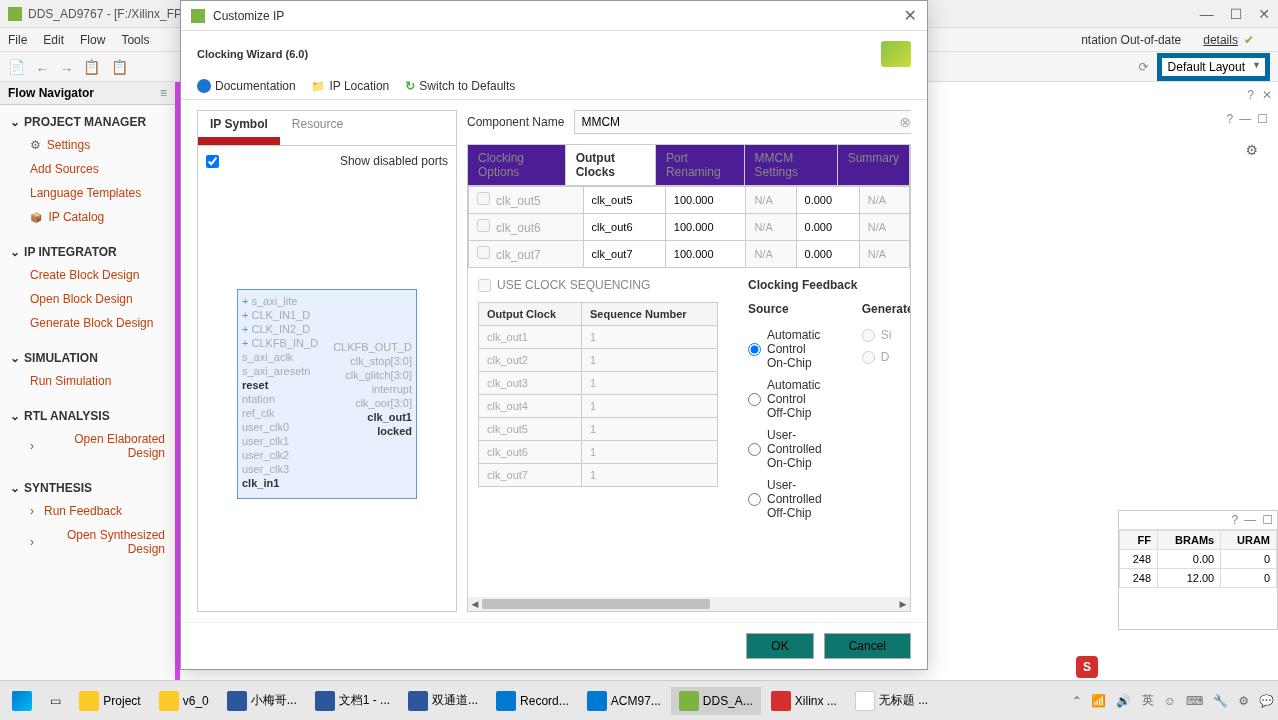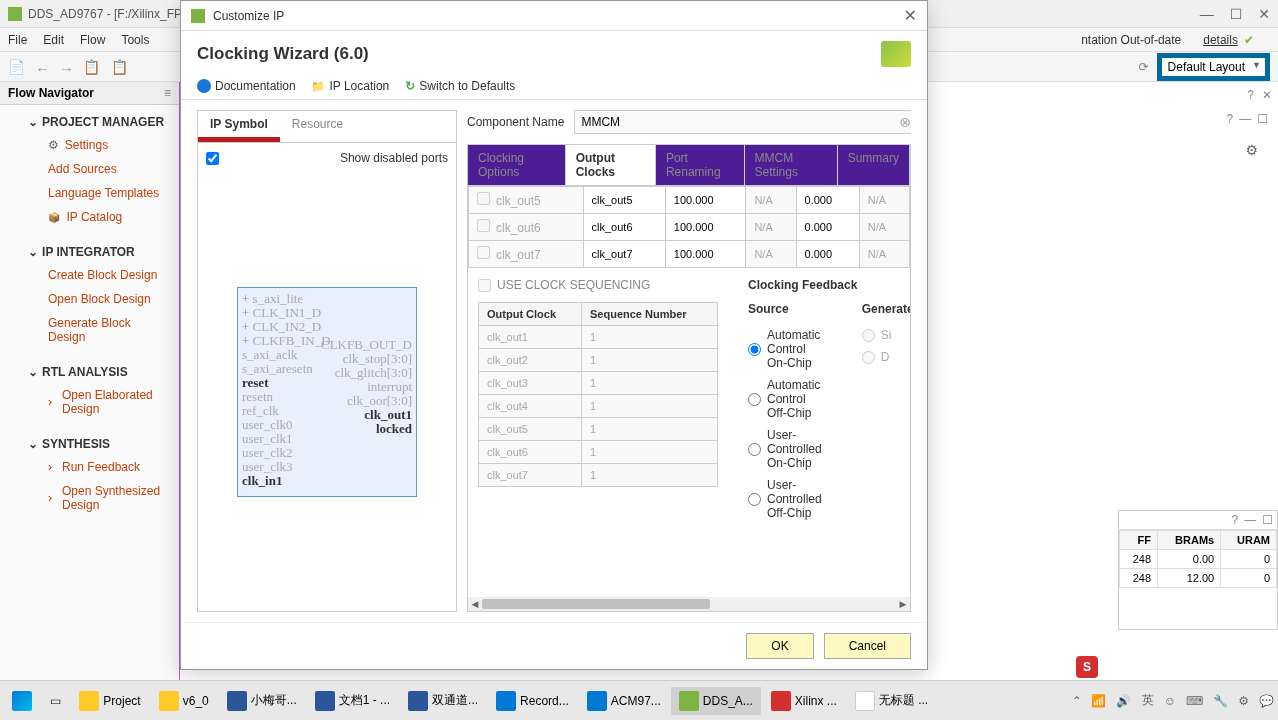--- a/index.html
+++ b/index.html
@@ -20,23 +20,23 @@
 .toolbar-left { display: flex; gap: 10px; }
 .toolbar-left span { color: #888; cursor: pointer; font-size: 14px; }
 .toolbar-right { display: flex; align-items: center; gap: 8px; }
 .layout-select { border: 5px solid #0369a1; background: #fff; padding: 2px 20px 2px 6px; position: relative; }
 .layout-select::after { content: "▼"; position: absolute; right: 4px; font-size: 9px; color: #666; }
 
 .status-link { color: #1976d2; text-decoration: underline; cursor: pointer; }
 .status-text { color: #555; }
 
 .main-body { display: flex; height: calc(100% - 82px - 40px); }
-.left-panel { width: 180px; border-right: 1px solid #d946ef; background: #fafafa; }
+.left-panel { width: 180px; border-right: 5px solid #d946ef; background: #fafafa; text-align: right; }
 .left-panel-header { display: flex; align-items: center; justify-content: space-between; padding: 4px 8px; background: #eee; border-bottom: 1px solid #ccc; font-weight: bold; }
-.nav-section { padding: 6px 0; margin-left: 18px; }
+.nav-section { padding: 6px 0; }
 .nav-section-title { font-weight: bold; padding: 4px 10px; display: flex; align-items: center; gap: 4px; color: #333; }
 .nav-section-title::before { content: "⌄"; font-size: 12px; }
 .nav-item { padding: 5px 10px 5px 30px; color: #c2410c; cursor: pointer; display: flex; align-items: center; gap: 6px; }
 .gear-icon::before { content: "⚙"; color: #666; }
 .ip-icon::before { content: "📦"; font-size: 10px; }
 .chevron::before { content: "›"; margin-right: 4px; }
 
 .right-area { flex: 1; background: #fff; position: relative; }
 .gear-settings { color: #666; font-size: 14px; cursor: pointer; }
 
@@ -46,43 +46,43 @@
 .summary-table th { background: #f5f5f5; }
 
 
 .dialog { position: absolute; left: 180px; top: 0; width: 748px; height: 670px; background: #fff; border: 1px solid #999; box-shadow: 0 4px 20px rgba(0,0,0,0.2); display: flex; flex-direction: column; }
 .dialog-header { height: 30px; display: flex; align-items: center; padding: 0 10px; border-bottom: 1px solid #ddd; }
 .dialog-header .vivado-icon { width: 14px; height: 14px; background: #7cb342; margin-right: 8px; }
 .dialog-header .title { flex: 1; color: #333; }
 .dialog-header .close { font-size: 16px; color: #666; cursor: pointer; }
 
 .dialog-subheader { padding: 10px 16px 6px; display: flex; justify-content: space-between; align-items: center; }
-.dialog-subheader h2 { font-size: 17px; font-weight: bold; color: #333; }
+.dialog-subheader h2 { font-size: 11px; font-weight: bold; color: #333; }
 .xilinx-logo { width: 30px; height: 26px; background: linear-gradient(135deg, #8bc34a, #cddc39); border-radius: 3px; }
 
 .dialog-toolbar { padding: 6px 16px; border-bottom: 1px solid #ddd; display: flex; gap: 16px; }
 .dialog-toolbar-item { display: flex; align-items: center; gap: 4px; color: #333; cursor: pointer; }
 .doc-icon { width: 14px; height: 14px; background: #1976d2; border-radius: 50%; display: inline-block; }
 .folder-icon::before { content: "📁"; font-size: 11px; }
 .reset-icon::before { content: "↻"; color: #4caf50; font-weight: bold; }
 
 .dialog-body { flex: 1; display: flex; padding: 10px 16px; gap: 10px; overflow: hidden; }
 
 .symbol-panel { width: 260px; border: 1px solid #ccc; display: flex; flex-direction: column; }
 .symbol-tabs { display: flex; border-bottom: 1px solid #ccc; }
 .symbol-tab { padding: 6px 12px; cursor: pointer; color: #888; }
-.symbol-tab.active { font-weight: bold; color: #333; border-bottom: 5px solid #b91c1c; }
+.symbol-tab.active { font-weight: bold; color: #333; border-bottom: 8px solid #b91c1c; }
 .symbol-options { padding: 8px; }
 .symbol-options label { display: flex; align-items: center; gap: 6px; color: #333; justify-content: space-between; }
 
 .symbol-diagram { flex: 1; padding: 10px; display: flex; align-items: center; justify-content: center; }
 .ip-block { border: 1px solid #5b9bd5; background: #e8f0fe; width: 180px; padding: 6px; position: relative; }
 .port-list-left { position: absolute; left: 4px; top: 4px; }
 .port-list-right { position: absolute; right: 4px; top: 50px; text-align: right; }
-.port { font-size: 13px; color: #aaa; line-height: 14px; white-space: nowrap; font-family: Liberation Serif, serif; }
+.port { font-size: 11px; color: #aaa; line-height: 14px; white-space: nowrap; }
 .port.active { color: #333; font-weight: bold; }
 .port.plus::before { content: "+ "; color: #5b9bd5; }
 
 .config-panel { flex: 1; display: flex; flex-direction: column; overflow: hidden; }
 .component-name-row { display: flex; align-items: center; gap: 10px; margin-bottom: 10px; }
 .component-name-row label { color: #333; }
 .component-name-row input { flex: 1; border: 1px solid #ccc; padding: 4px 6px; background: #fafafa; }
 .clear-input { color: #aaa; cursor: pointer; font-size: 14px; margin-left: -24px; }
 
 .config-tabs { display: flex; border: 1px solid #ccc; border-bottom: none; }
@@ -107,21 +107,21 @@
 .seq-table td.disabled { color: #aaa; background: #f9f9f9; }
 
 .feedback-section h4 { font-weight: bold; margin-bottom: 10px; color: #333; }
 .feedback-columns { display: flex; gap: 40px; }
 .feedback-col h5 { font-weight: bold; margin-bottom: 8px; color: #333; }
 .radio-row { display: flex; align-items: center; gap: 6px; padding: 4px 0; color: #333; }
 .radio-row input[type=radio] { margin: 0; }
 .radio-row.disabled { color: #aaa; }
 
 .dialog-footer { padding: 10px 16px; display: flex; justify-content: flex-end; gap: 10px; border-top: 1px solid #eee; }
-.btn { padding: 5px 24px; border: 1px solid #aaa; background: #fef9c3; cursor: pointer; }
+.btn { padding: 5px 24px; border: 1px solid #aaa; background: #0f766e; cursor: pointer; }
 
 .hscroll { height: 14px; background: #f0f0f0; display: flex; align-items: center; }
 .hscroll-arrow { width: 14px; text-align: center; color: #666; cursor: pointer; font-size: 9px; }
 .hscroll-track { flex: 1; position: relative; height: 10px; }
 .hscroll-thumb { position: absolute; left: 0; width: 55%; height: 100%; background: #c0c0c0; border-radius: 2px; }
 
 
 .taskbar { position: absolute; bottom: 0; left: 0; width: 100%; height: 40px; background: #e8e8e8; border-top: 1px solid #ccc; display: flex; align-items: center; padding: 0 4px; }
 .taskbar-item { display: flex; align-items: center; gap: 4px; padding: 4px 8px; margin-right: 2px; cursor: pointer; max-width: 100px; overflow: hidden; white-space: nowrap; }
 .taskbar-item.active { background: #d0d0d0; }
@@ -196,20 +196,24 @@
         <div class="nav-item">
             <span class="ip-icon"></span>
             <span>IP Catalog</span>
           </div>
       </div>
       <div class="nav-section">
         <div class="nav-section-title">IP INTEGRATOR</div>
         <div class="nav-item">Create Block Design</div>
         <div class="nav-item">Open Block Design</div>
         <div class="nav-item">Generate Block Design</div>
+      </div>
+      <div class="nav-section">
+        <div class="nav-section-title">SIMULATION</div>
+        <div class="nav-item">Run Simulation</div>
       </div>
       <div class="nav-section">
         <div class="nav-section-title">RTL ANALYSIS</div>
         <div class="nav-item">
             <span class="chevron"></span>
             <span>Open Elaborated Design</span>
           </div>
       </div>
       <div class="nav-section">
         <div class="nav-section-title">SYNTHESIS</div>
@@ -309,21 +313,21 @@
       <div class="symbol-diagram">
         <div class="ip-block" style="height:210px">
           <div class="port-list-left">
             <div class="port plus">s_axi_lite</div>
             <div class="port plus">CLK_IN1_D</div>
             <div class="port plus">CLK_IN2_D</div>
             <div class="port plus">CLKFB_IN_D</div>
             <div class="port">s_axi_aclk</div>
             <div class="port">s_axi_aresetn</div>
             <div class="port active">reset</div>
-            <div class="port">resetn</div>
+            <div class="port">ntation</div>
             <div class="port">ref_clk</div>
             <div class="port">user_clk0</div>
             <div class="port">user_clk1</div>
             <div class="port">user_clk2</div>
             <div class="port">user_clk3</div>
             <div class="port active">clk_in1</div>
           </div>
           <div class="port-list-right">
             <div class="port">CLKFB_OUT_D</div>
             <div class="port">clk_stop[3:0]</div>

